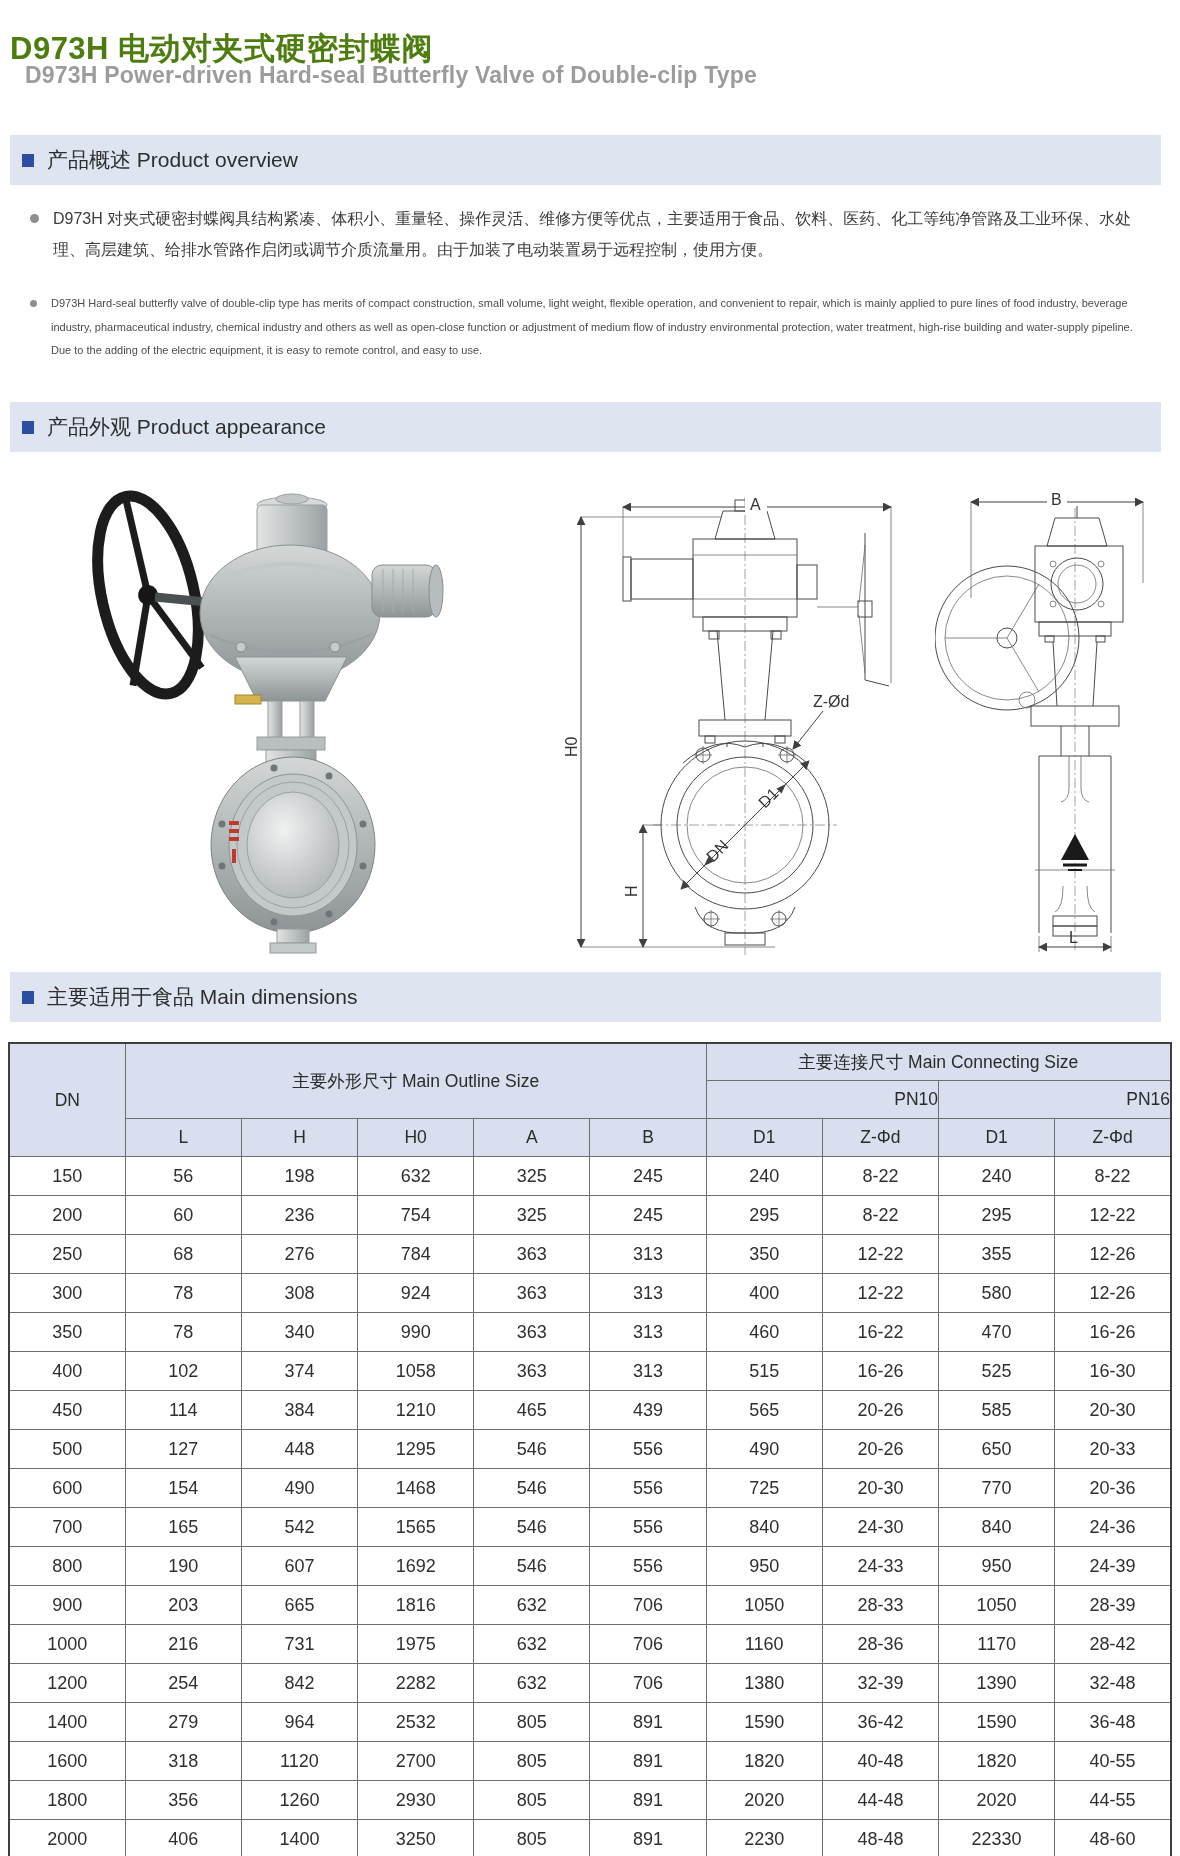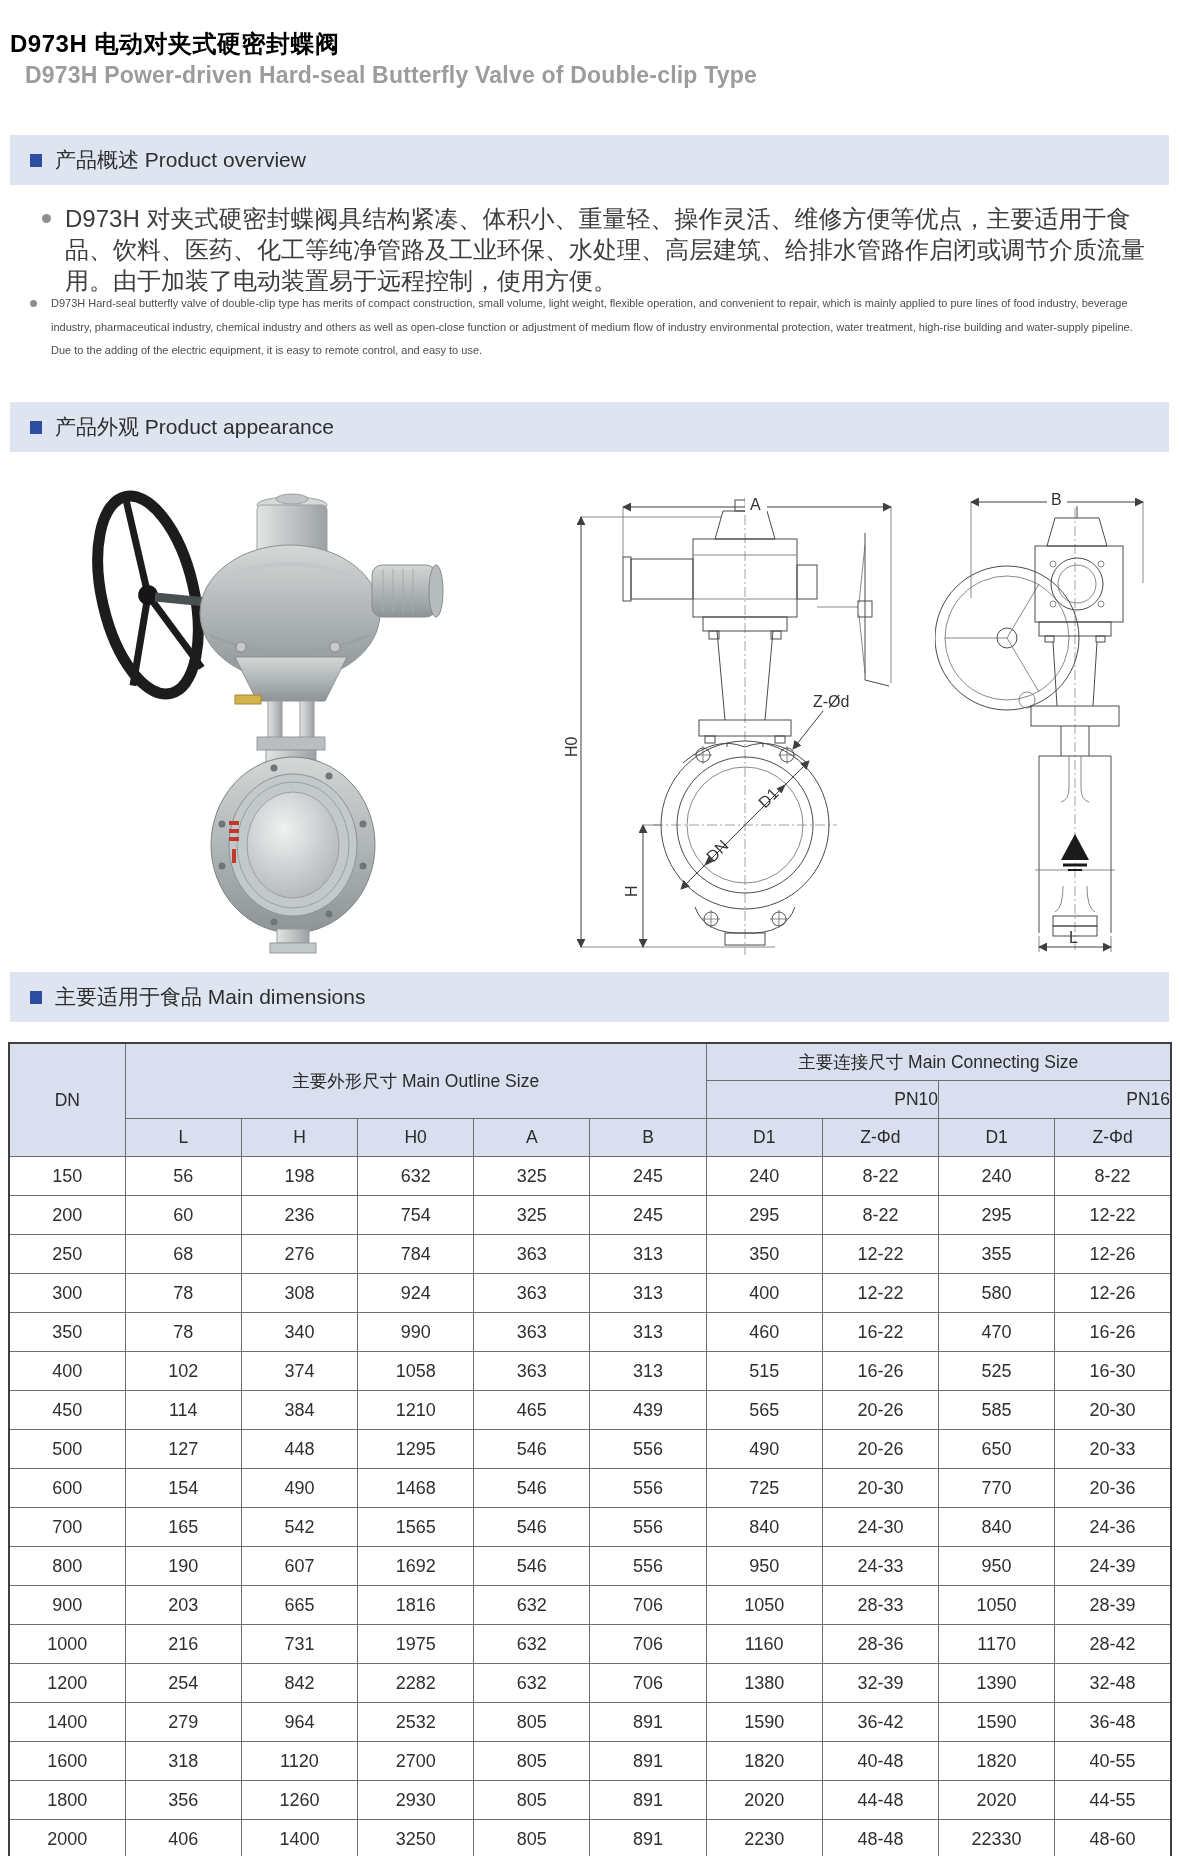--- a/index.html
+++ b/index.html
@@ -1,28 +1,28 @@
 <!DOCTYPE html>
 <html><head>
 <meta charset="utf-8">
 <style>
   html,body{margin:0;padding:0;background:#ffffff;}
   body{width:1180px;height:1856px;overflow:hidden;font-family:"Liberation Sans",sans-serif;}
   .page{position:relative;width:1180px;height:1856px;background:#fff;}
 
-  .title{position:absolute;top:28px;left:10px;font-size:24px;font-weight:bold;color:#000000;letter-spacing:.5px;}
+  .title{position:absolute;top:28px;left:10px;font-size:31px;font-weight:bold;color:#4d7c0f;letter-spacing:.5px;}
   .subtitle{position:absolute;top:62px;left:10px;font-size:23px;font-weight:bold;color:#9c9c9c;letter-spacing:.2px;margin-left:15px;}
 
   .band{position:absolute;left:10px;width:1139px;height:50px;background:#dfe4f1;
-        display:flex;align-items:center;padding-left:20px;font-size:21px;color:#2e2e2e;}
+        display:flex;align-items:center;padding-left:12px;font-size:21px;color:#2e2e2e;}
   .band .sq{width:12px;height:13px;background:#2c4da0;margin-right:13px;flex:0 0 auto;}
 
   .para{position:absolute;display:flex;align-items:flex-start;}
   .para .dot{border-radius:50%;background:#8f8f8f;flex:0 0 auto;}
-  .para-zh{top:203px;left:42px;width:1118px;font-size:24px;line-height:31px;color:#3c3c3c;}
+  .para-zh{top:203px;left:30px;width:1118px;font-size:16px;line-height:31px;color:#3c3c3c;}
   .para-zh .dot{width:9px;height:9px;margin:11px 14px 0 0;}
   .para-en{top:292px;left:30px;width:1118px;font-size:11px;line-height:23.5px;color:#4c4c4c;}
   .para-en .dot{width:7px;height:7px;margin:8px 14px 0 0;}
 
   .figures{position:absolute;top:470px;left:0;width:1180px;height:500px;}
   .fig{position:absolute;}
   svg .ln{stroke:#4a4a4a;stroke-width:1;fill:none;}
   svg .thin{stroke:#6a6a6a;stroke-width:.8;fill:none;}
   svg .cl{stroke:#8a8a8a;stroke-width:.8;fill:none;stroke-dasharray:10 3 2 3;}
   svg .dim{stroke:#3f3f3f;stroke-width:1;fill:none;}

